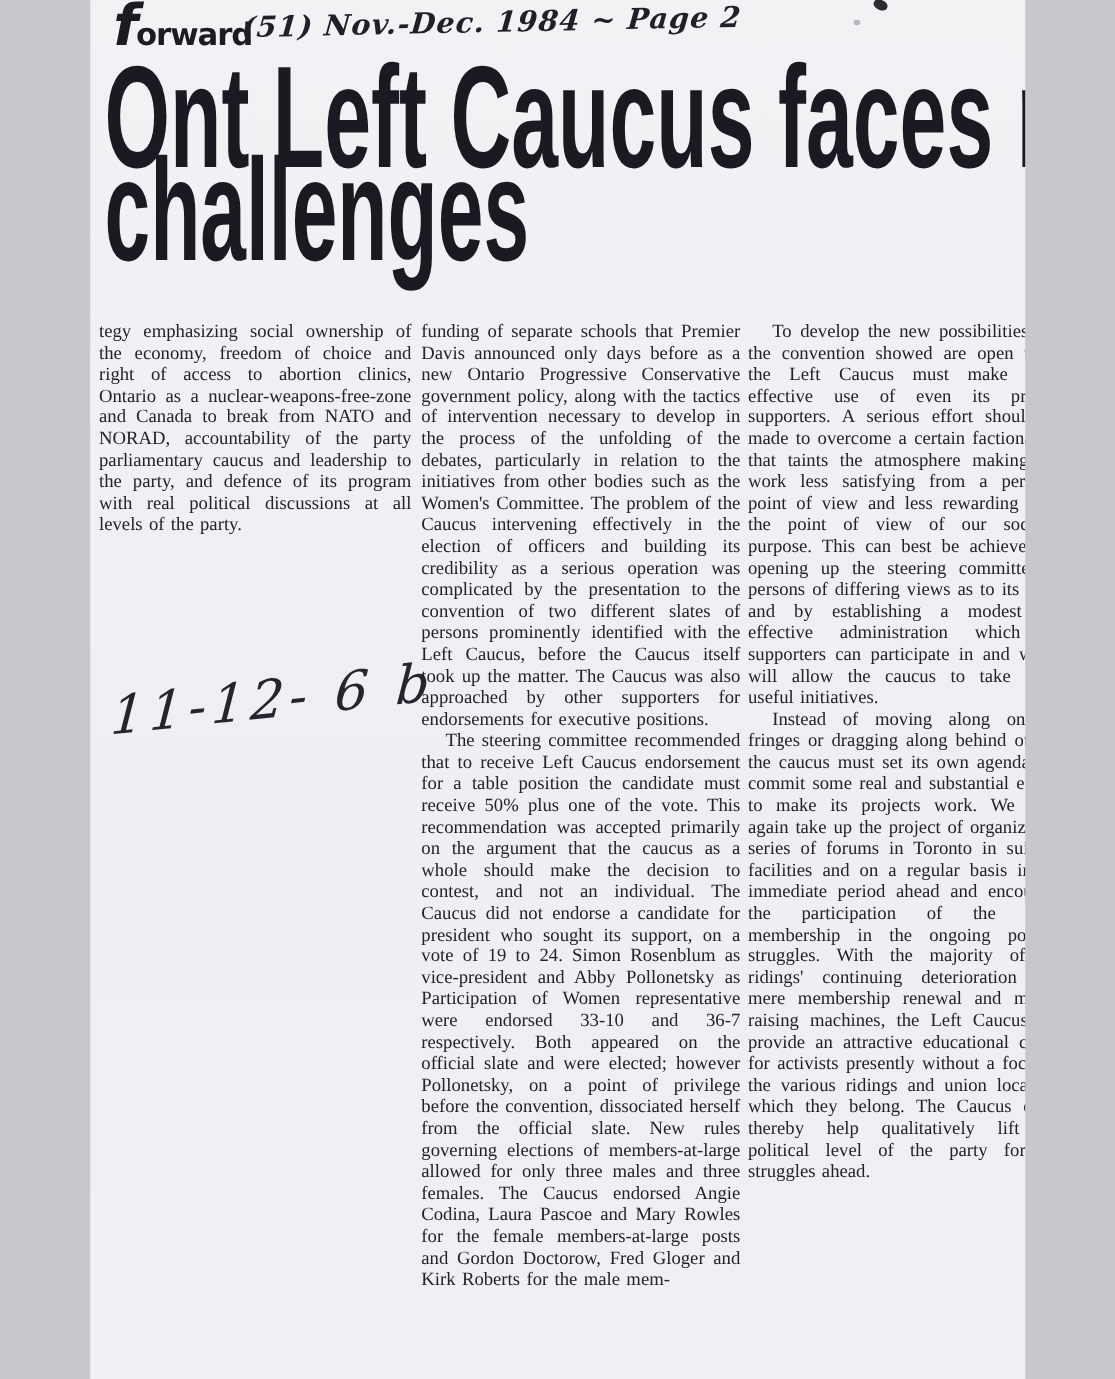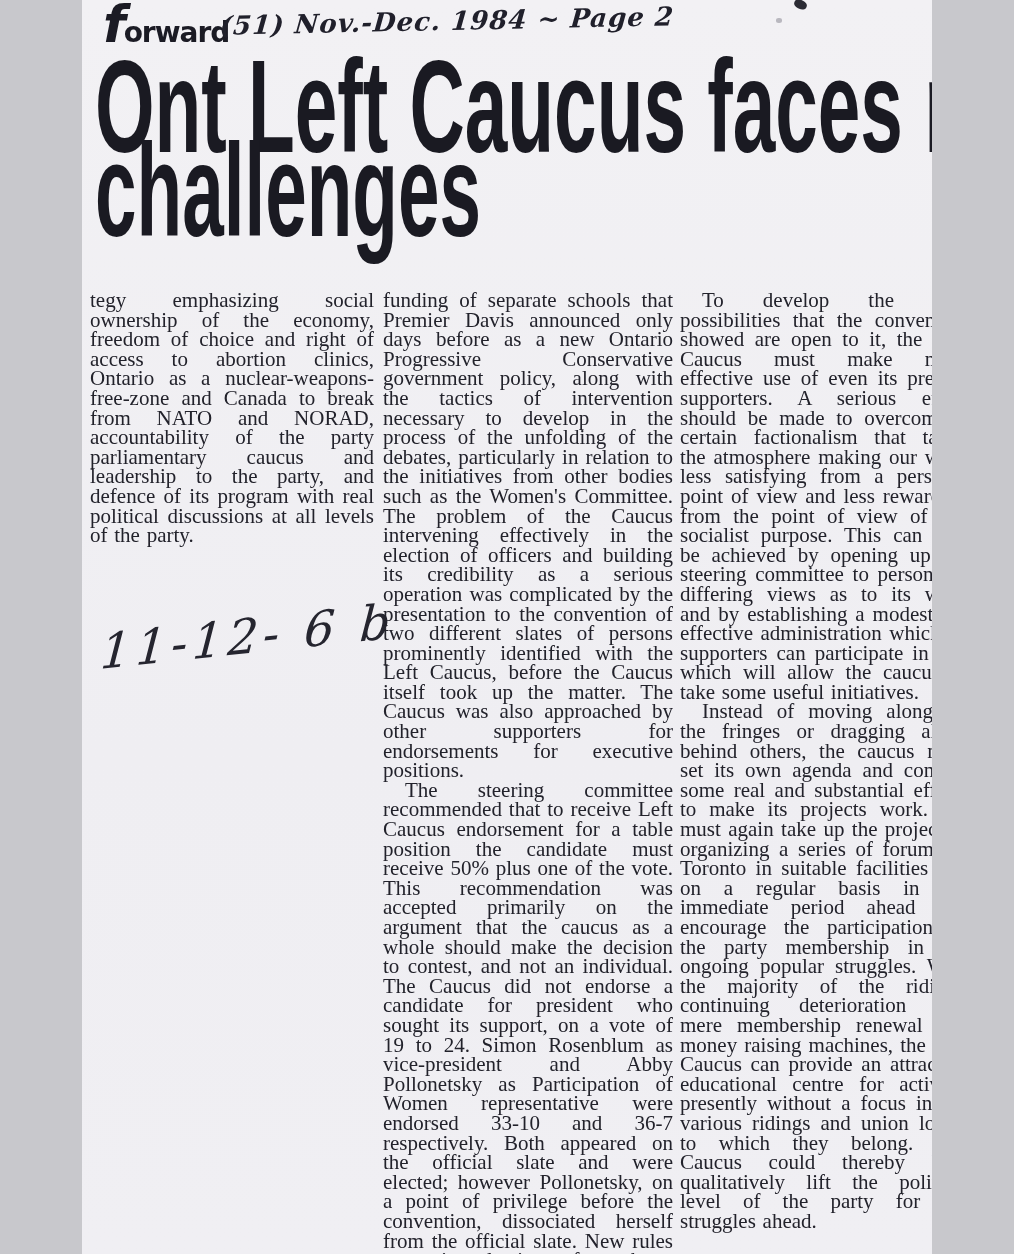--- a/index.html
+++ b/index.html
@@ -55,21 +55,21 @@
     transform:rotate(-6deg) skewX(-10deg);
     white-space:nowrap;
   }
   
   .col{position:absolute;top:291px;}
   .col-1{left:8px;width:284px;}
   .col-2{left:301px;width:290px;}
   .col-3{left:598px;width:288px;}
   .col p{
     margin:0;
-    font-size:21px;
+    font-size:17px;
     line-height:19.6px;
     text-align:justify;
     color:#22222b;
     word-spacing:1.5px;
   }
   .indent{text-indent:22px;}
   .gap{margin-top:9px;}
   
   .speck{position:absolute;border-radius:45%;}
   .speck-a{left:712px;top:0;width:13px;height:9px;background:#2b2b34;transform:rotate(25deg);}

